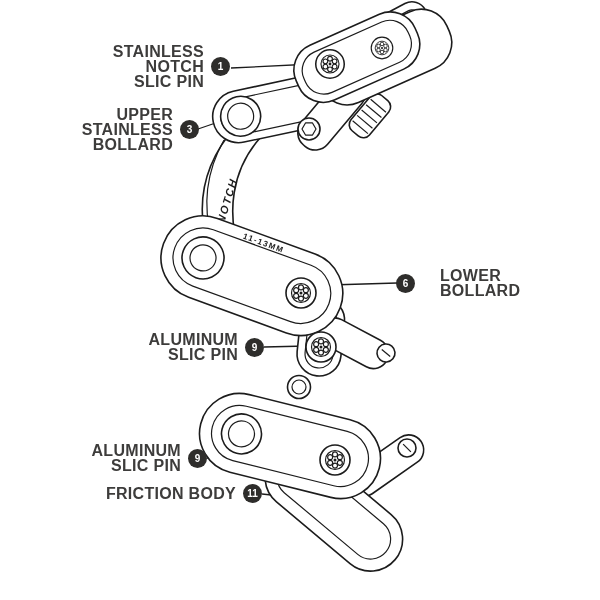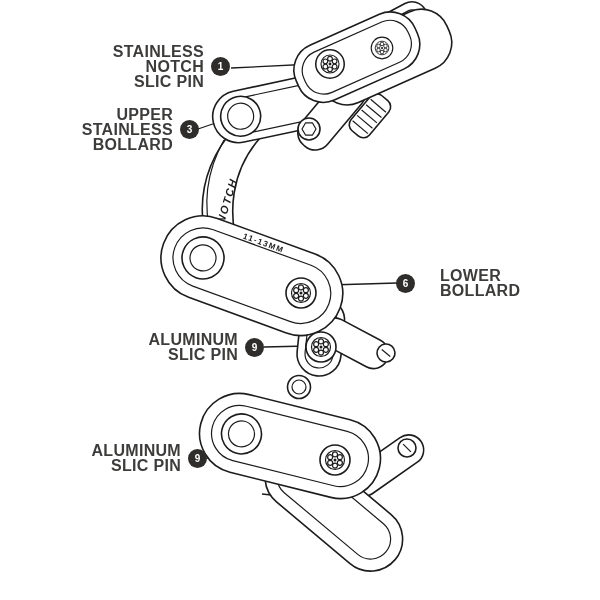--- a/index.html
+++ b/index.html
@@ -202,14 +202,20 @@
   </div>
 
   <div class="callout left" style="right:393px; top:443px;">
     <div class="lines">
       <span class="line">ALUMINUM</span>
       <span class="line">SLIC PIN</span>
     </div>
     <div class="badge">9</div>
   </div>
 
+  <div class="callout left" style="right:338px; top:484px;">
+    <div class="lines">
+      <span class="line">FRICTION BODY</span>
+    </div>
+    <div class="badge">11</div>
+  </div>
 
 </div>
 
 </body></html>

